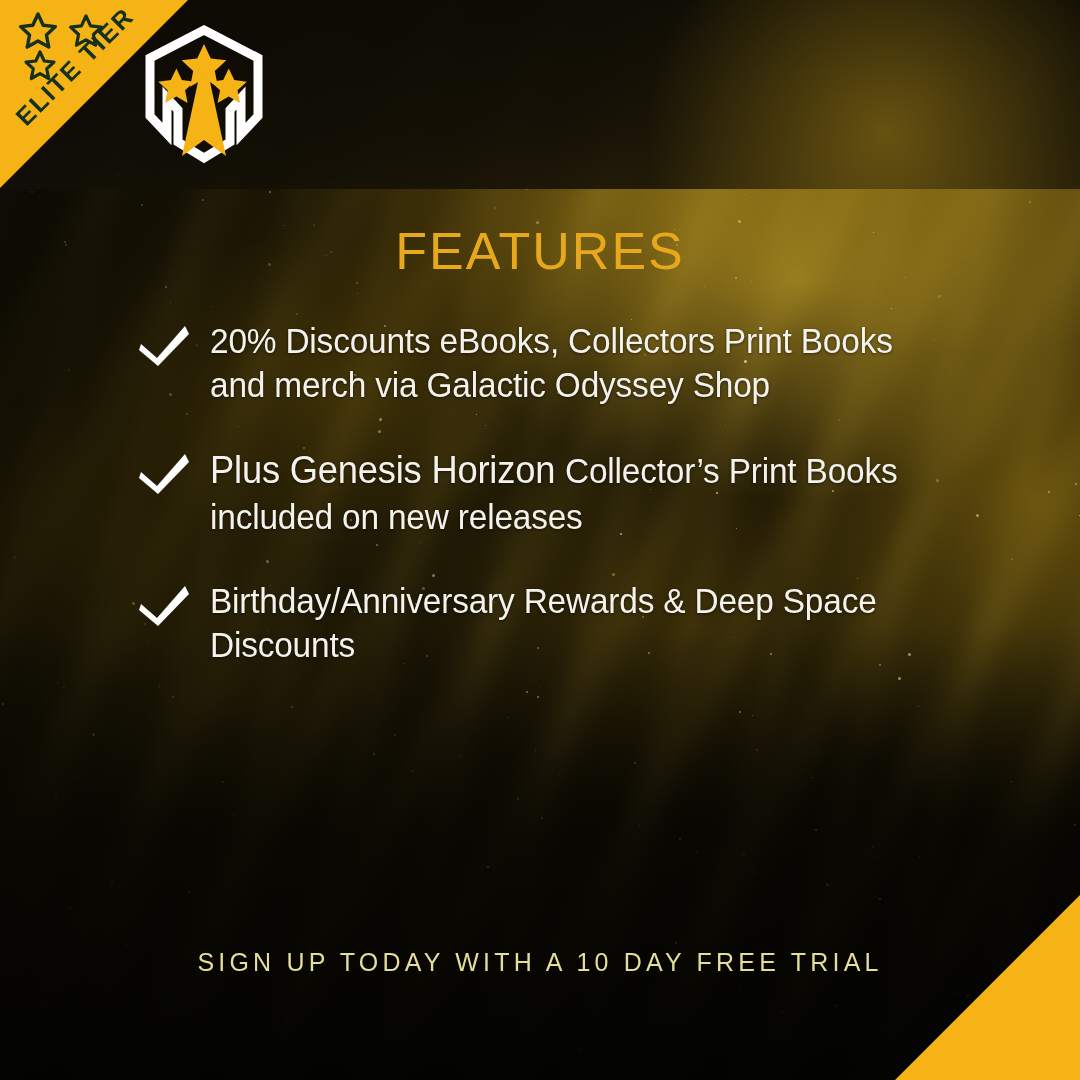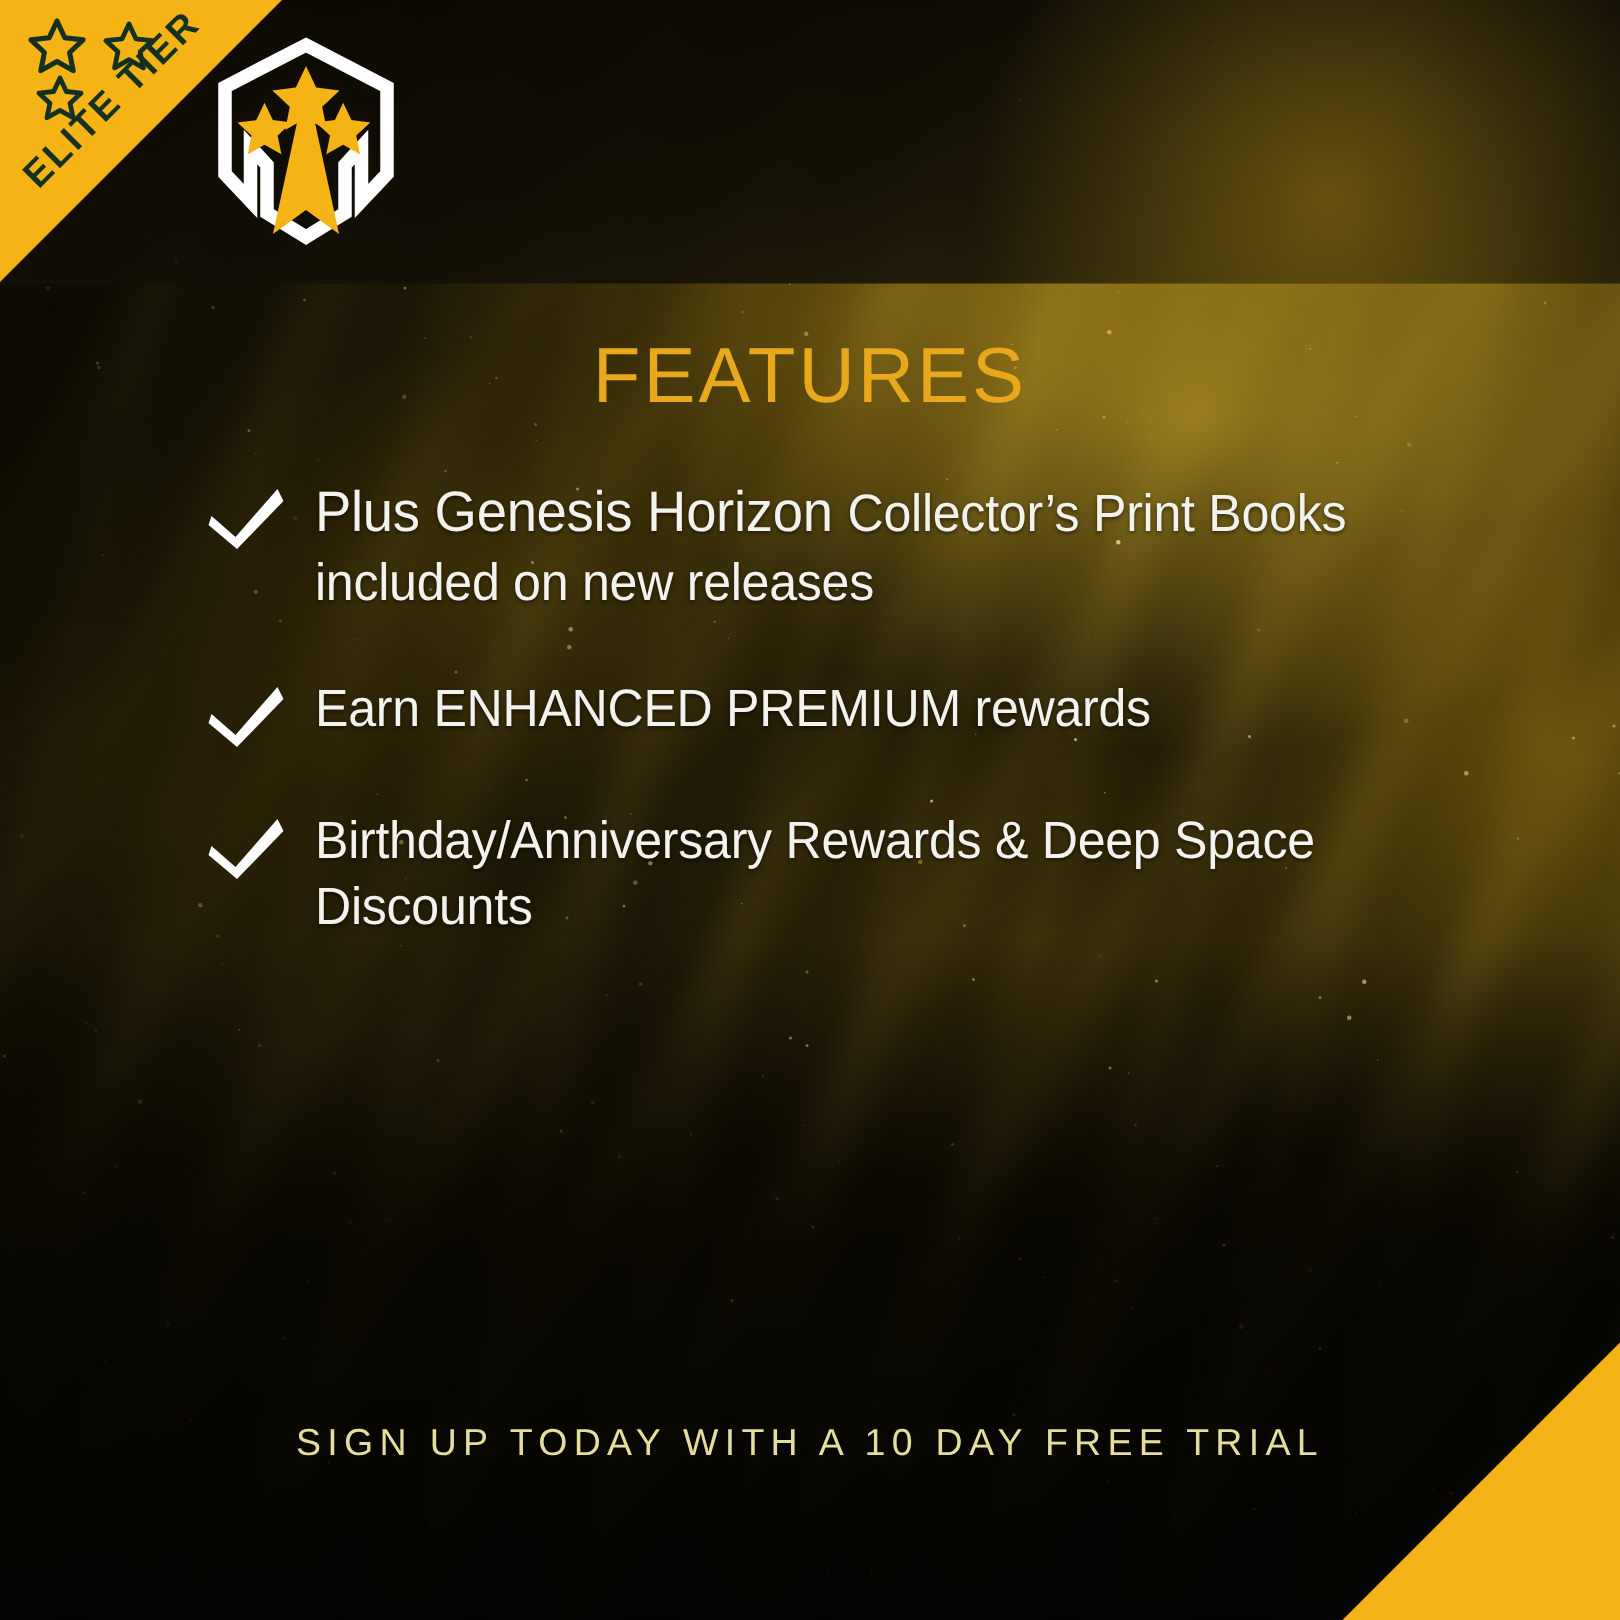--- a/index.html
+++ b/index.html
@@ -476,29 +476,29 @@
       <div class="features-title">FEATURES</div>
     </div>
 
     <div class="feature-list" id="feature-list">
         <div class="feature-item">
           <span class="check-icon">
             <svg viewBox="0 0 52 42" style="width:52px;height:42px;display:block">
               <path d="M3 19 L19 33 L47 1 L51 9 L20 41 L1 25 Z" fill="#ffffff"></path>
             </svg>
           </span>
-          <div class="feature-text"><span class="lead">Plus Genesis Horizon </span><span>Collector’s Print Books included on new releases</span></div>
+          <div class="feature-text"><span>20% Discounts eBooks, Collectors Print Books and merch via Galactic Odyssey Shop</span></div>
         </div>
         <div class="feature-item">
           <span class="check-icon">
             <svg viewBox="0 0 52 42" style="width:52px;height:42px;display:block">
               <path d="M3 19 L19 33 L47 1 L51 9 L20 41 L1 25 Z" fill="#ffffff"></path>
             </svg>
           </span>
-          <div class="feature-text"><span>Earn ENHANCED PREMIUM rewards</span></div>
+          <div class="feature-text"><span class="lead">Plus Genesis Horizon </span><span>Collector’s Print Books included on new releases</span></div>
         </div>
         <div class="feature-item">
           <span class="check-icon">
             <svg viewBox="0 0 52 42" style="width:52px;height:42px;display:block">
               <path d="M3 19 L19 33 L47 1 L51 9 L20 41 L1 25 Z" fill="#ffffff"></path>
             </svg>
           </span>
           <div class="feature-text"><span>Birthday/Anniversary Rewards &amp; Deep Space Discounts</span></div>
         </div>
       </div>

